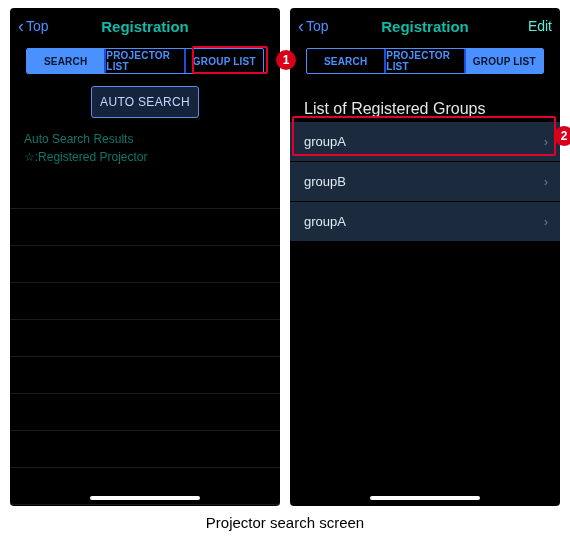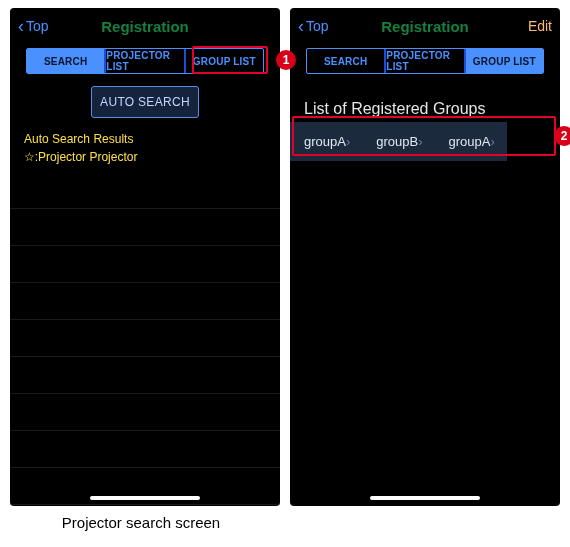--- a/index.html
+++ b/index.html
@@ -43,26 +43,26 @@
   .nav .back .chev {
     font-size: 18px;
     line-height: 1;
   }
   .nav .title {
     position: absolute;
     left: 0; right: 0;
     text-align: center;
     font-size: 15px;
     font-weight: 600;
-    color: #15803d;
+    color: #14b8a6;
     pointer-events: none;
   }
   .nav .right-btn {
     margin-left: auto;
-    color: #fdba74;
+    color: #5eead4;
     font-size: 14px;
   }
   .seg-wrap {
     padding: 4px 16px 10px 16px;
   }
   .segmented {
     display: flex;
     border: 1px solid #4a90ff;
     border-radius: 2px;
     overflow: hidden;
@@ -101,40 +101,40 @@
     width: 108px;
     border-radius: 3px;
     display: flex;
     align-items: center;
     justify-content: center;
     letter-spacing: 0.3px;
   }
   .results-hdr {
     padding: 0 14px 6px 14px;
     font-size: 12px;
-    color: #fde047;
+    color: #0f766e;
     line-height: 1.5;
   }
   .list {
     flex: 1;
     display: flex;
     flex-direction: column;
   }
   .row {
     height: 37px;
     border-bottom: 1px solid #1a1a1a;
   }
   .section-hdr {
     padding: 16px 14px 4px 14px;
     font-size: 16px;
     color: #e6e6e6;
   }
   .group-list {
     display: flex;
-    flex-direction: row;
+    flex-direction: column;
   }
   .group-row {
     height: 40px;
     background: #1c2a3d;
     border-bottom: 1px solid #000;
     display: flex;
     align-items: center;
     padding: 0 12px 0 14px;
     color: #dfe7f3;
     font-size: 13px;
@@ -173,21 +173,20 @@
     display: flex;
     align-items: center;
     justify-content: center;
     pointer-events: none;
   }
   .captions {
     display: flex;
     justify-content: center;
     gap: 10px;
     margin-top: 8px;
-    flex-direction: column;
   }
   .caption {
     width: 270px;
     text-align: center;
     font-size: 15px;
     color: #000;
   }
   .stage {
     position: relative;
     width: 558px;
@@ -214,21 +213,21 @@
         <div class="seg active">SEARCH</div>
         <div class="seg">PROJECTOR LIST</div>
         <div class="seg">GROUP LIST</div>
       </div>
     </div>
     <div class="btn-row">
       <div class="rect-btn">AUTO SEARCH</div>
     </div>
     <div class="results-hdr">
       <div>Auto Search Results</div>
-      <div>☆:Projector Projector</div>
+      <div>☆:Registered Projector</div>
     </div>
     <div class="list">
       <div class="row"></div>
       <div class="row"></div>
       <div class="row"></div>
       <div class="row"></div>
       <div class="row"></div>
       <div class="row"></div>
       <div class="row"></div>
       <div class="row"></div>

